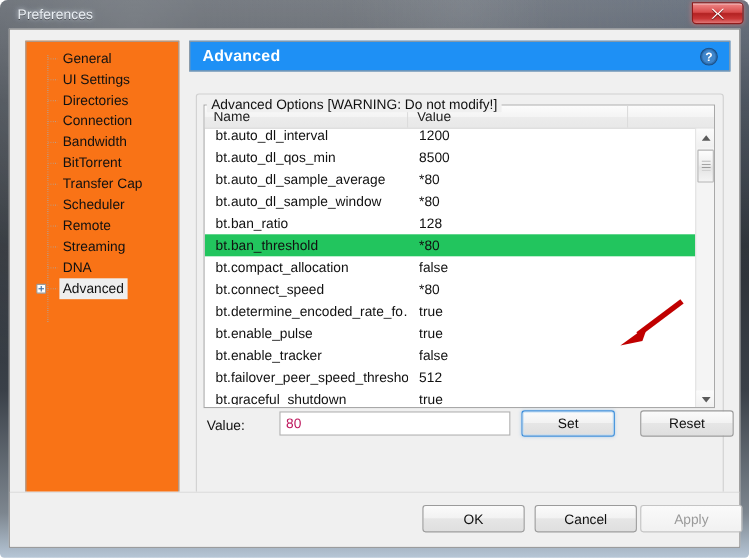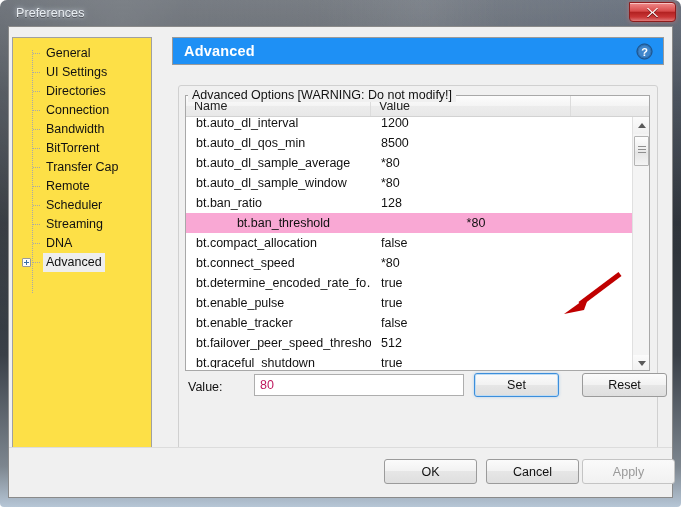--- a/index.html
+++ b/index.html
@@ -52,23 +52,23 @@
   
   #client {
     position: absolute; left: 8px; top: 26px;
     width: 665px; height: 472px;
     background: #f0f0f0;
     border: 1px solid #8a8a8a;
   }
 
   
   #tree-panel {
-    position: absolute; left: 3px; top: 10px;
+    position: absolute; left: 14px; top: 10px;
     width: 140px; height: 413px;
-    background: #fde047;
+    background: #f97316;
     border: 1px solid #a0a0a0;
     padding: 6px 0 0 0;
     overflow: hidden;
   }
   .tree-line {
     position:absolute; left: 19px; top: 12px;
     width: 1px; height: 243px;
     background-image: linear-gradient(#a8a8a8 50%, rgba(255,255,255,0) 0%);
     background-size: 1px 2px; background-repeat: repeat-y;
   }
@@ -161,21 +161,21 @@
     border-right: 1px solid #dcdcdc;
     cursor: pointer;
     overflow:hidden; white-space:nowrap;
   }
   #lv-body { position:absolute; left:0; top: 17px; width: 448px; height: 255px; overflow:hidden; }
   .lv-row {
     height: 20px; line-height: 20px;
     display:flex; font-size: 12.5px; color: #111;
     cursor: default;
   }
-  .lv-row.selected { background: #f9a8d4; text-align: center; }
+  .lv-row.selected { background: #22c55e; }
   .lv-name { width: 185px; padding-left: 10px; white-space:nowrap; overflow:hidden; }
   .lv-value { width: 200px; padding-left: 10px; white-space:nowrap; overflow:hidden; }
 
   
   #lv-scroll {
     position:absolute; right: 0; top: 21px; width: 17px; height: 255px;
     background: #f4f4f4; border-left: 1px solid #e0e0e0;
   }
   .sb-arrow {
     position:absolute; left:0; width:17px; height:17px;
@@ -290,25 +290,25 @@
       <div class="tree-item">
         <span class="elbow"></span>
         <span class="lbl">BitTorrent</span>
       </div>
       <div class="tree-item">
         <span class="elbow"></span>
         <span class="lbl">Transfer Cap</span>
       </div>
       <div class="tree-item">
         <span class="elbow"></span>
+        <span class="lbl">Scheduler</span>
+      </div>
+      <div class="tree-item">
+        <span class="elbow"></span>
         <span class="lbl">Remote</span>
-      </div>
-      <div class="tree-item">
-        <span class="elbow"></span>
-        <span class="lbl">Scheduler</span>
       </div>
       <div class="tree-item">
         <span class="elbow"></span>
         <span class="lbl">Streaming</span>
       </div>
       <div class="tree-item">
         <span class="elbow"></span>
         <span class="lbl">DNA</span>
       </div>
       <div class="tree-item selected has-expander">

